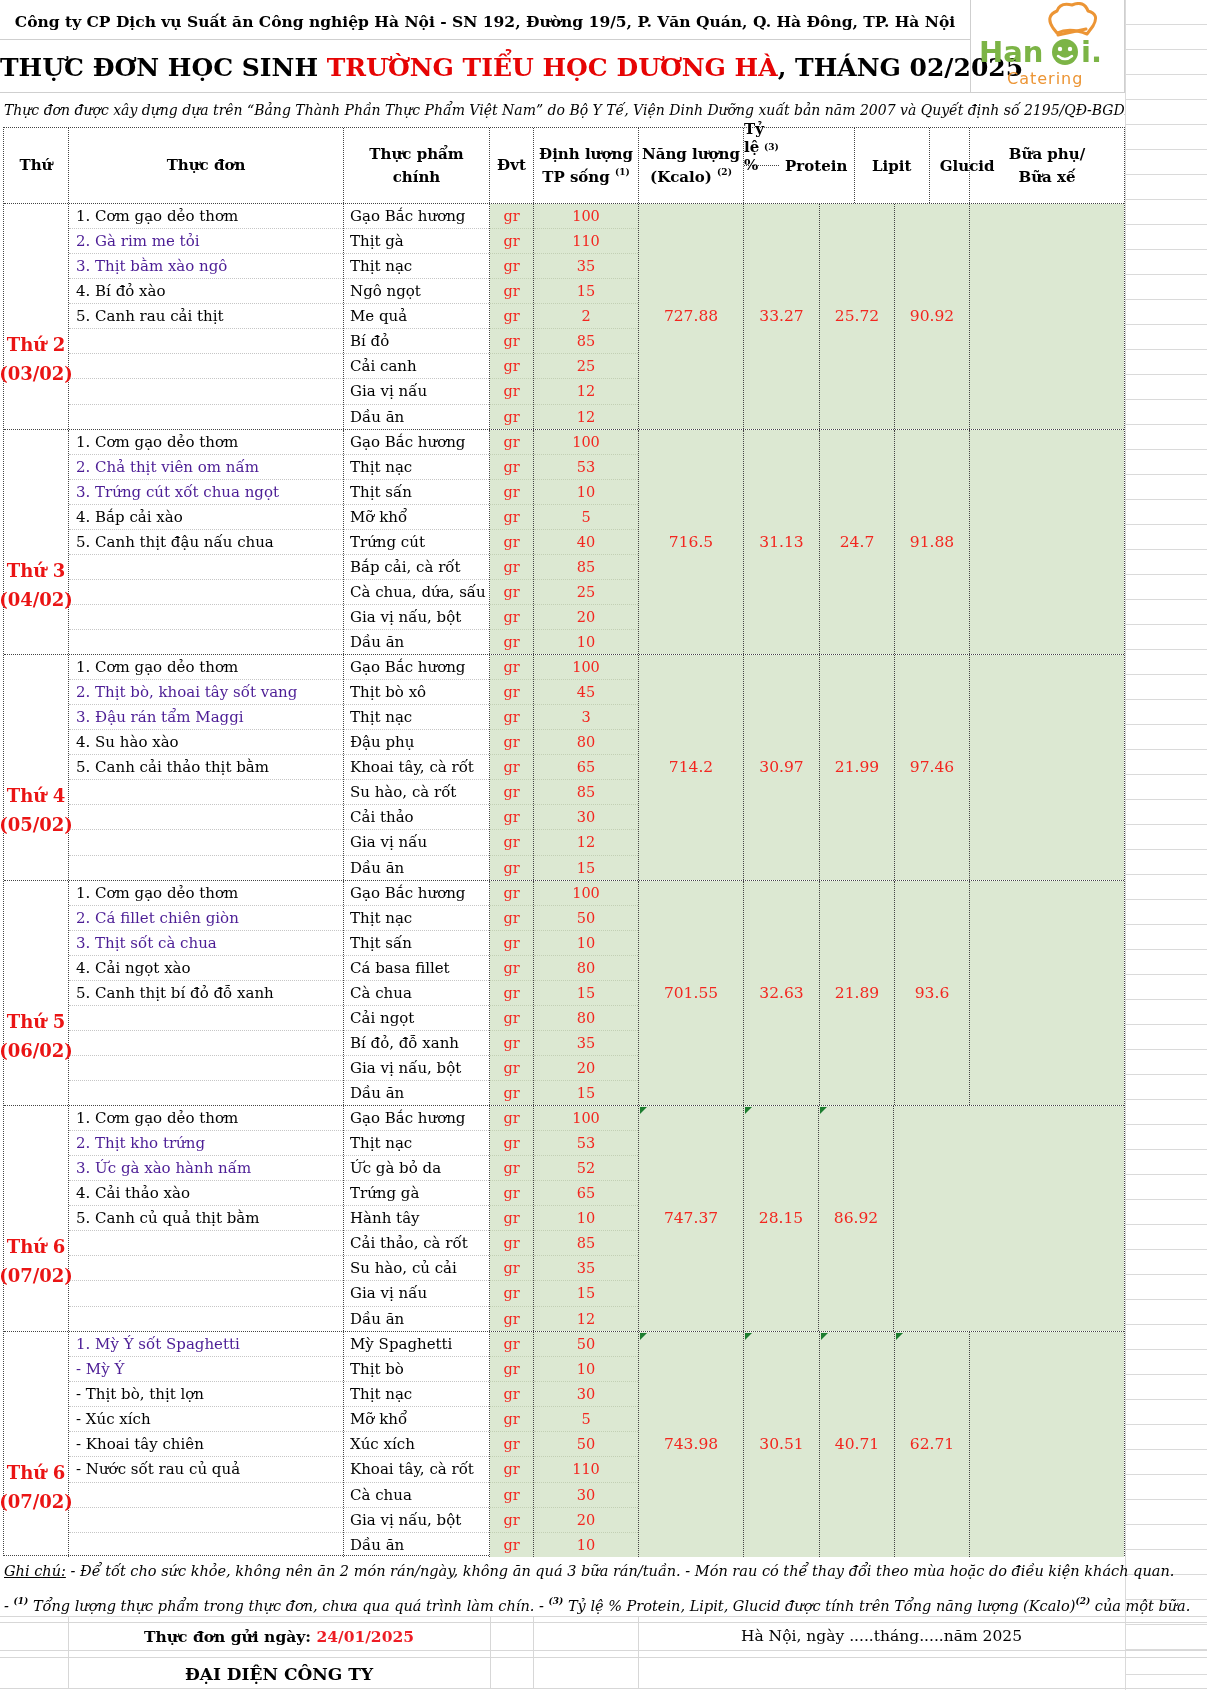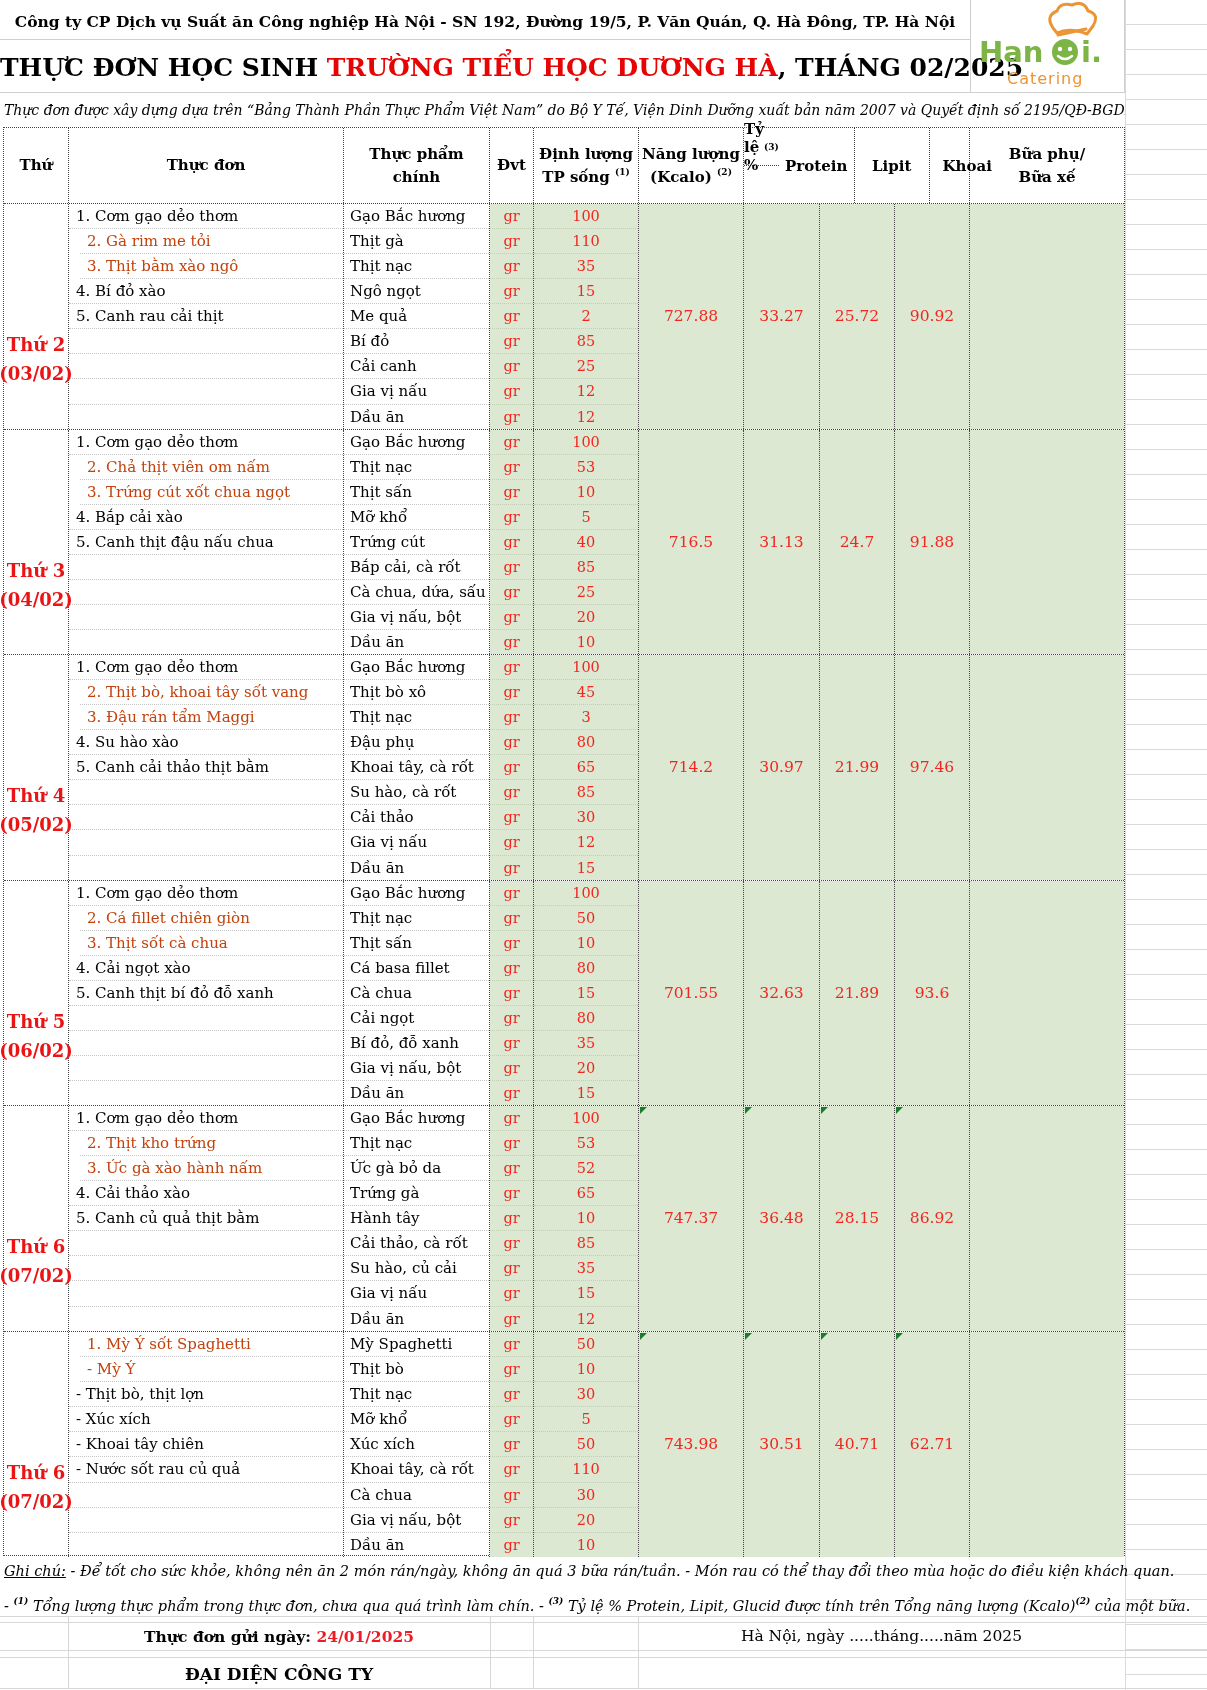--- a/index.html
+++ b/index.html
@@ -40,21 +40,21 @@
   .col{display:flex;flex-direction:column;border-right:1px dotted #444;box-sizing:border-box;}
   .c-day{width:65px;}.c-menu{width:275px;}.c-ing{width:146px;}.c-unit{width:44px;}.c-qty{width:105px;}
   .c-energy{width:105px;}.c-protein{width:76px;}.c-lipit{width:75px;}.c-glucid{width:75px;}
   .c-bua{flex:1;border-right:none;}
   .green{background:#dce8d2;}
   .row{flex:1;display:flex;align-items:center;border-bottom:1px dotted #c6c6c6;box-sizing:border-box;
        font-size:15px;overflow:hidden;white-space:nowrap;}
   .col .row:last-child{border-bottom:none;}
   .green .row{border-bottom:1px dotted #c2cfb4;}
   .mrow{padding-left:7px;}
-  .mrow[data-red="1"]{color:#c2410c;margin-left:11px;}
+  .mrow[data-red="1"]{color:#4c1d95;}
   .irow{padding-left:6px;}
   .urow,.qrow{justify-content:center;color:#f3261f;font-size:14.5px;}
   .dcell{align-items:center;justify-content:center;color:#ea1414;font-weight:bold;text-align:center;}
   .day-inner{transform:translateY(44px);font-size:18px;line-height:1.6;}
   .val{align-items:center;justify-content:center;position:relative;}
   .vnum{color:#f3261f;font-size:15.5px;}
   .val[data-mark="1"]::before{content:"";position:absolute;top:1px;left:1px;width:0;height:0;
        border-top:7px solid #1c7c2e;border-right:7px solid transparent;}
   
   .ghichu1{position:absolute;left:4px;top:1556px;width:1200px;height:30px;line-height:31px;
@@ -121,21 +121,21 @@
           <span><span>(Kcalo) </span><sup class="s">(2)</sup></span>
         </div>
       <div class="hgroup">
         <div class="hgroup-top">
             <span>Tỷ lệ % </span>
             <sup class="s">(3)</sup>
           </div>
         <div class="hgroup-bot">
           <div class="hsub c-protein">Protein</div>
           <div class="hsub c-lipit">Lipit</div>
-          <div class="hsub c-glucid">Khoai</div>
+          <div class="hsub c-glucid">Glucid</div>
         </div>
       </div>
       <div class="hcell c-bua">
           <span>Bữa phụ/</span>
           <span>Bữa xế</span>
         </div>
     </div>
 
     <div class="tbody">
 
@@ -629,23 +629,20 @@
               <div class="row qrow">85</div>
 
               <div class="row qrow">35</div>
 
               <div class="row qrow">15</div>
 
               <div class="row qrow">12</div>
             </div>
           <div class="col c-energy green val" data-mark="1">
             <span class="vnum">747.37</span>
-          </div>
-          <div class="col c-protein green val" data-mark="1">
-            <span class="vnum">36.48</span>
           </div>
           <div class="col c-lipit green val" data-mark="1">
             <span class="vnum">28.15</span>
           </div>
           <div class="col c-glucid green val" data-mark="1">
             <span class="vnum">86.92</span>
           </div>
           <div class="col c-bua green"></div>
         </div>
 

